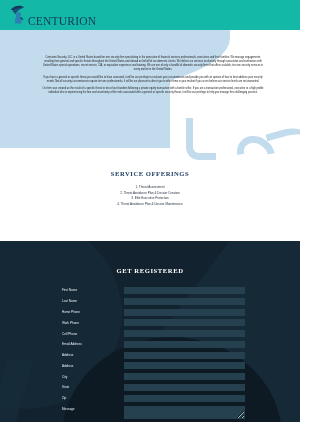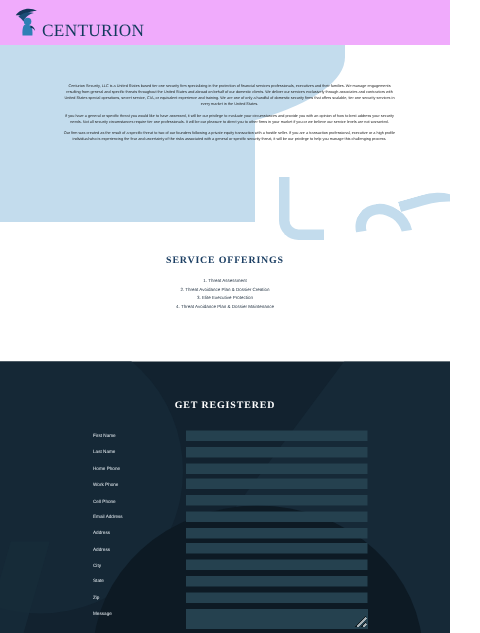--- a/index.html
+++ b/index.html
@@ -7,21 +7,21 @@
     width: 300px; height: 422px;
     background: #ffffff;
     font-family: "Liberation Sans", sans-serif;
     overflow: hidden;
   }
   .page { position: relative; width: 300px; height: 422px; background: #ffffff; }
 
   
   .header {
     position: absolute; top: 0; left: 0; width: 300px; height: 30px;
-    background: #f0abfc;
+    background: #14b8a6;
   }
   .logo-wrap {
     position: absolute; left: 8px; top: 4px;
     display: flex; align-items: flex-end; height: 24px;
   }
   .logo-mark { position: relative; width: 24px; height: 24px; }
   .logo-text {
     font-family: "Liberation Serif", serif;
     font-size: 11.5px; letter-spacing: .2px;
     color: #123a5c; margin-left: -4px; margin-bottom: 1px;

